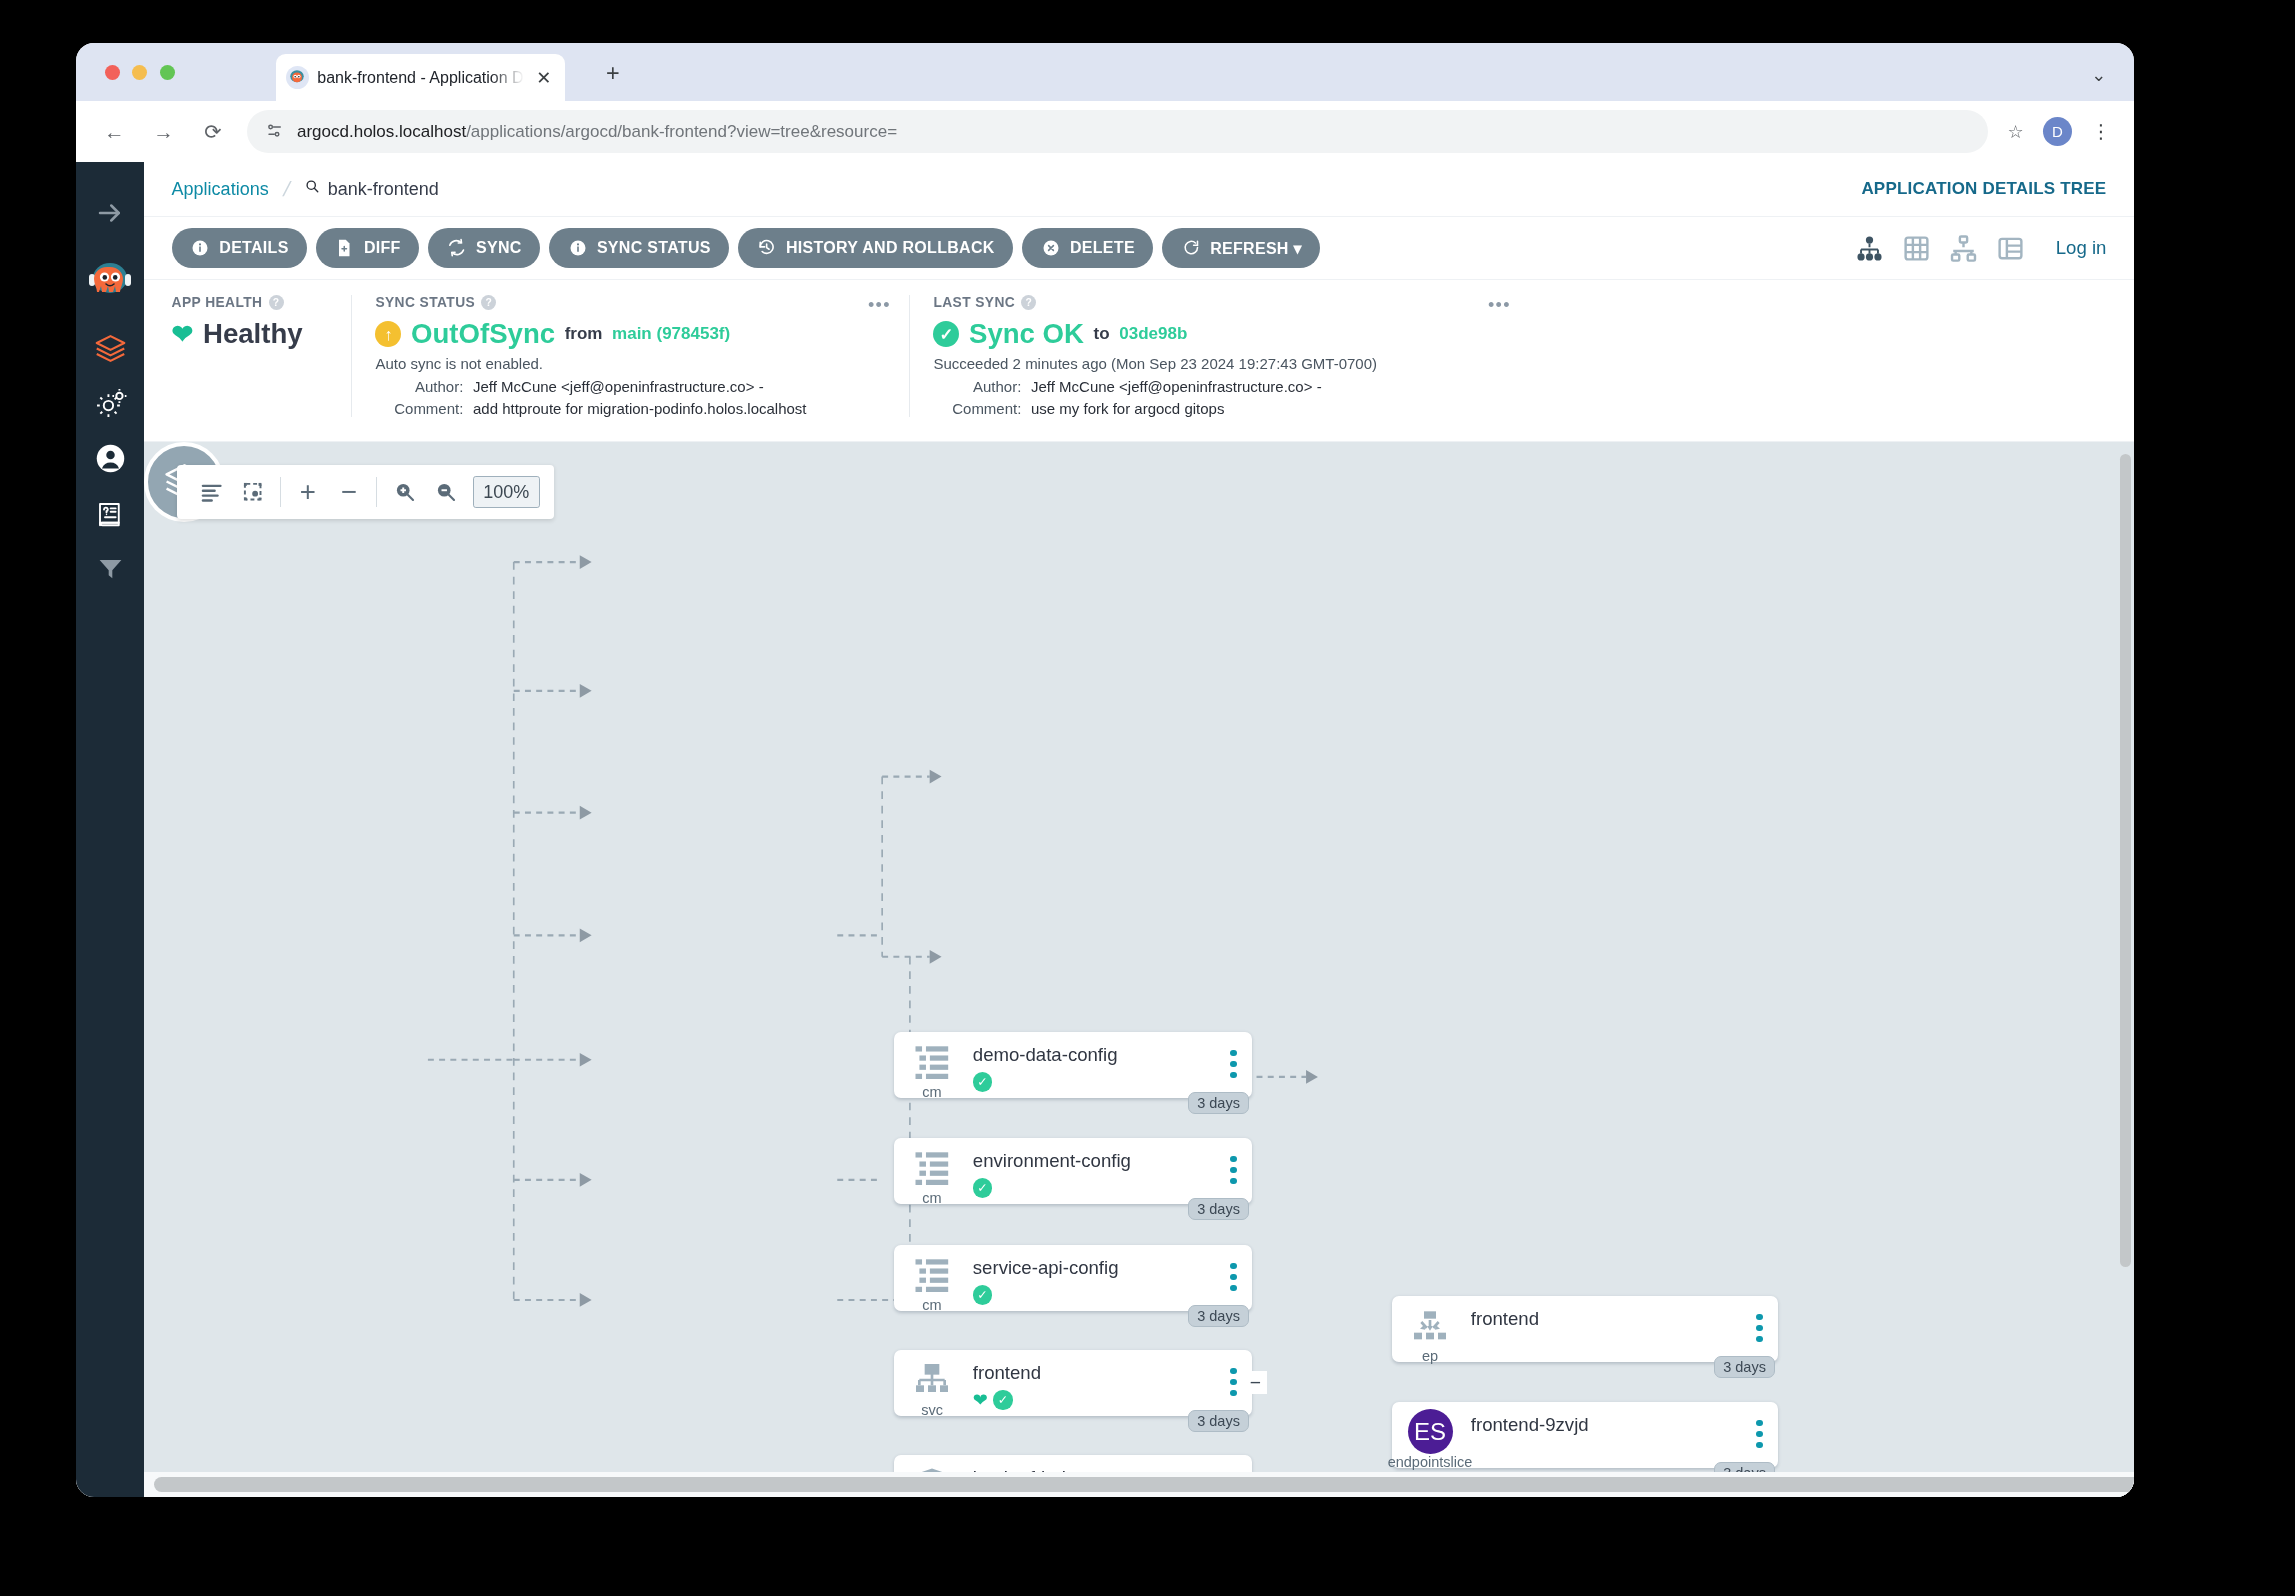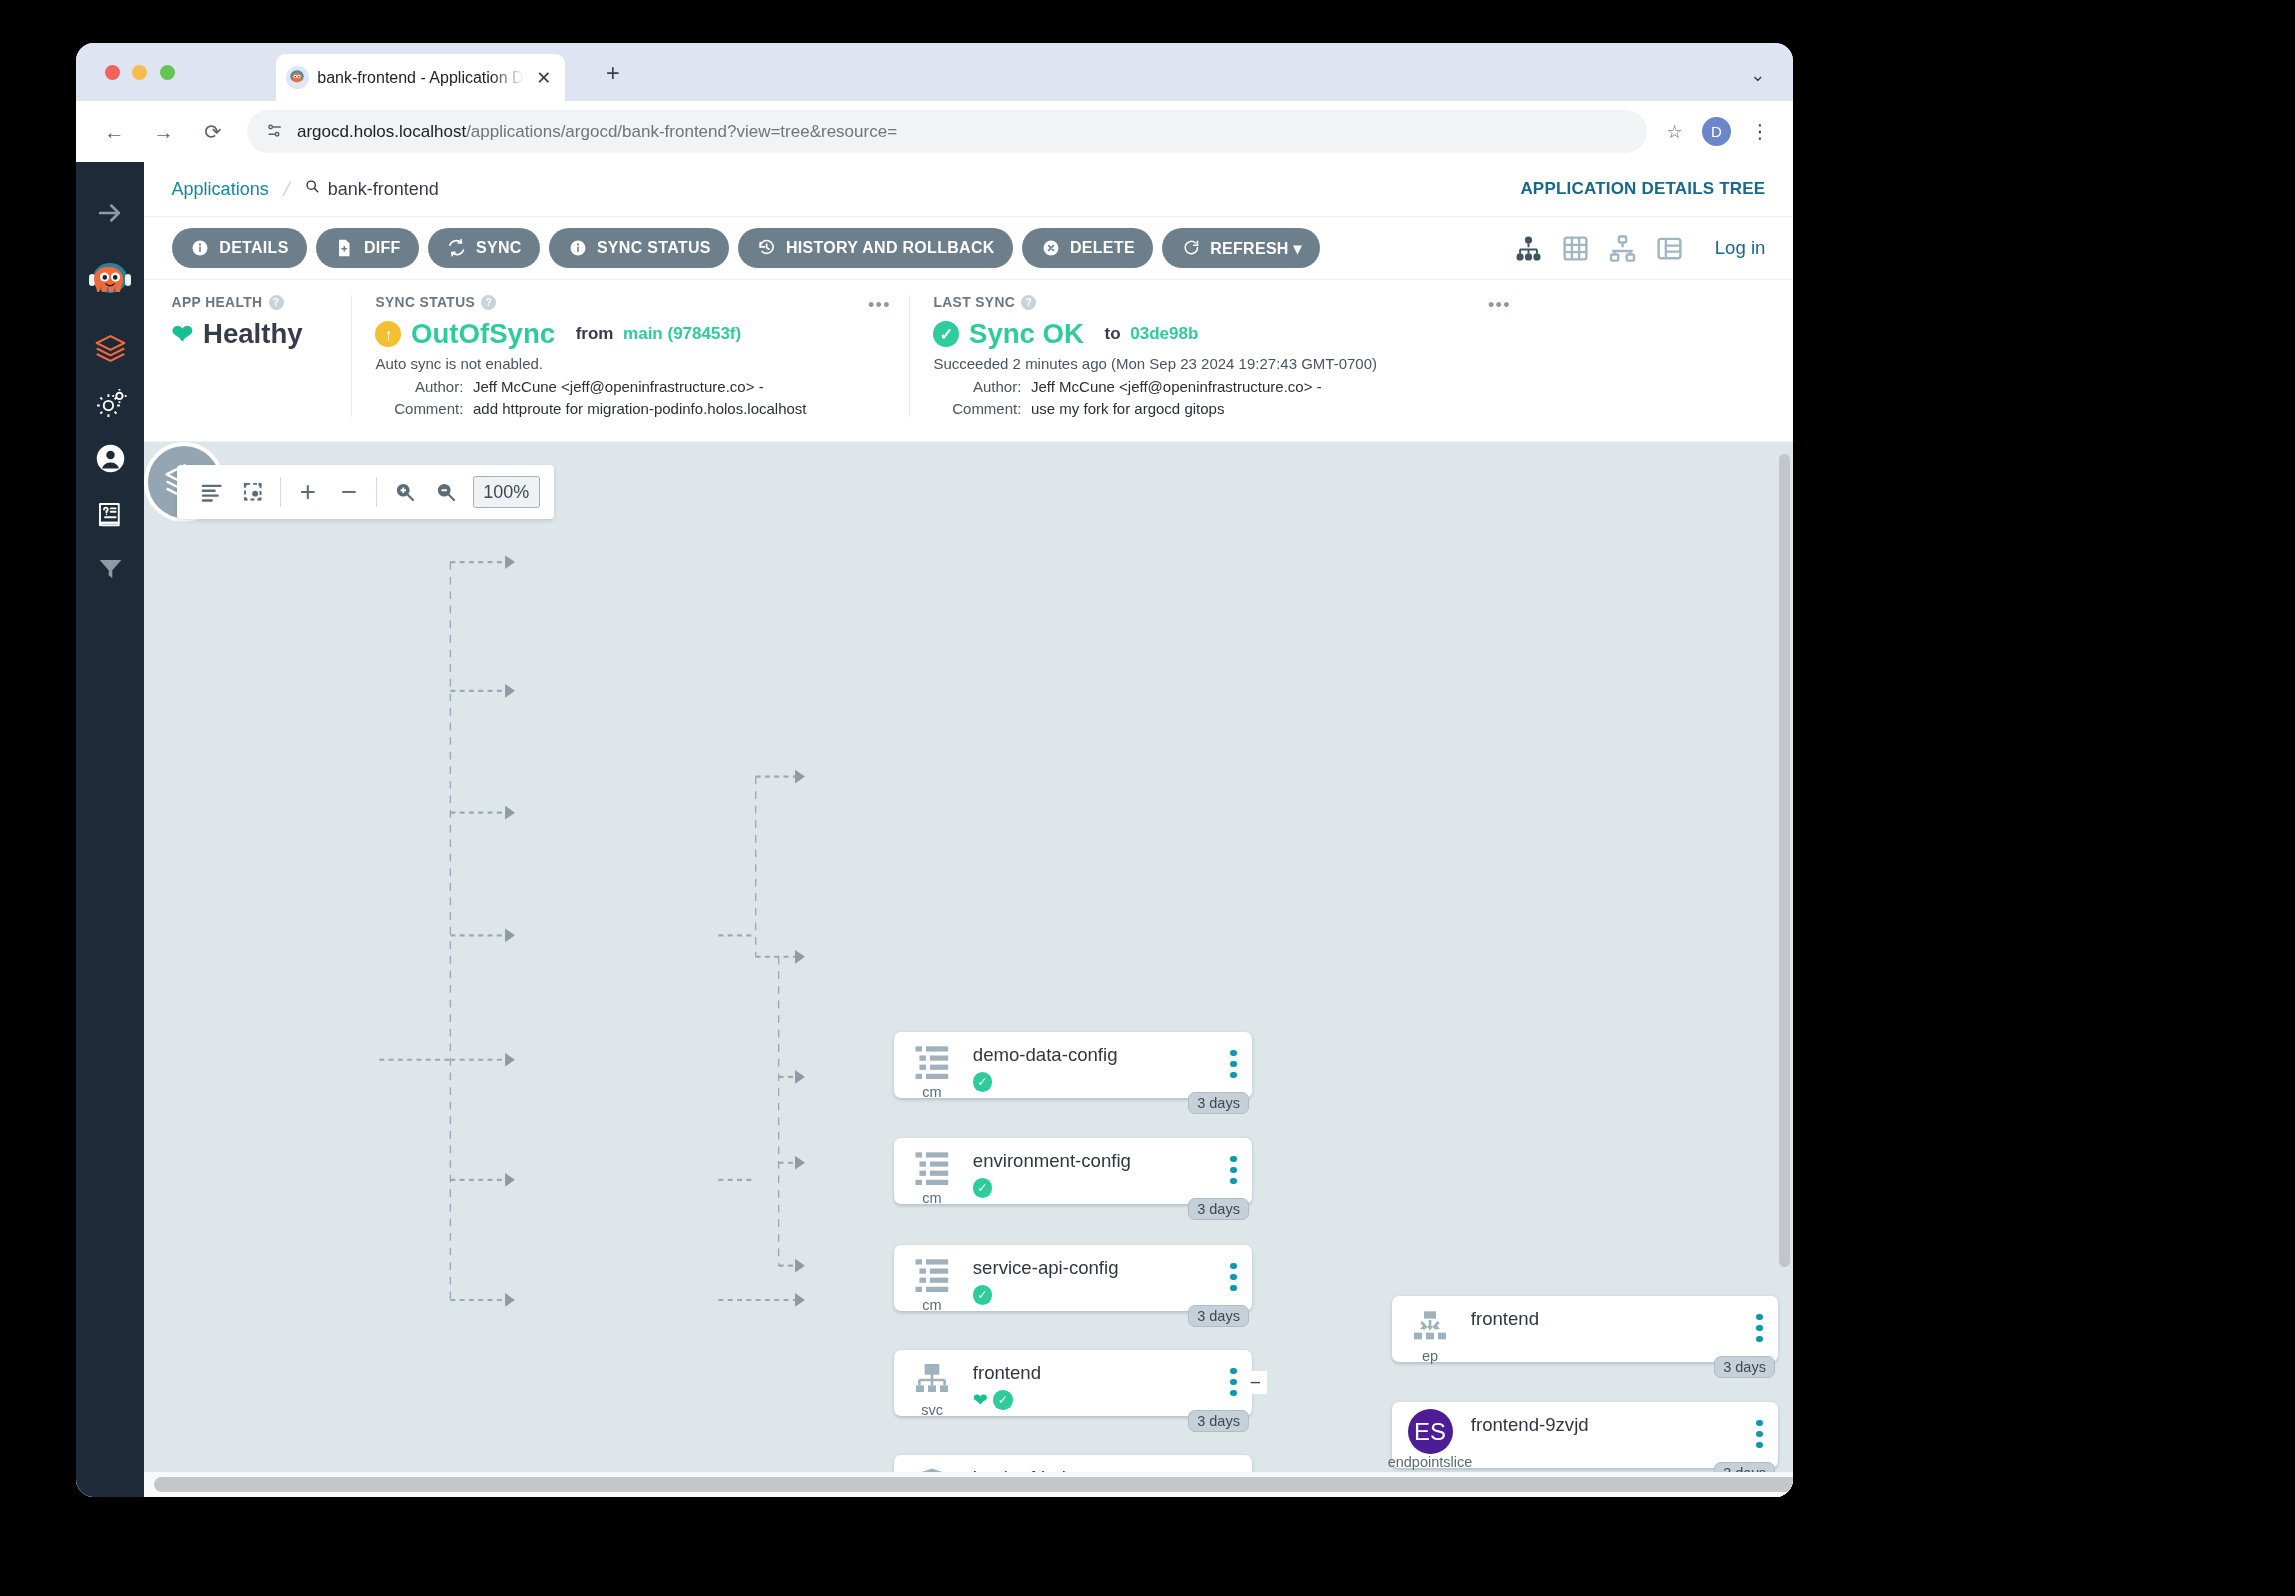--- a/index.html
+++ b/index.html
@@ -2,21 +2,21 @@
 <html style="font-size:11px"><head>
 <meta charset="utf-8">
 <style>
   * { box-sizing: border-box; margin:0; padding:0; }
   html,body { width:2295px; height:1597px; background:#000; font-family:"Liberation Sans", sans-serif; }
 
   .screen { position:relative; width:2295px; height:1597px; background:#000; overflow:hidden; }
 
   
   .window{
-    position:absolute; left:76px; top:43px; width:1717px; height:1454px;
+    position:absolute; left:76px; top:43px; width:2058px; height:1454px;
     background:#fff; border-radius:18px; overflow:hidden;
     box-shadow:0 9.6px 41px rgba(0,0,0,.55);
   }
 
   
   .tabstrip{ position:relative; height:58px; background:#dee4f2; }
   .traffic{ position:absolute; left:29px; top:22px; display:flex; gap:12.4px; }
   .dot{ width:15px; height:15px; border-radius:50%; }
   .dot.r{ background:#f2615a; } .dot.y{ background:#f5bd4f; } .dot.g{ background:#62c554; }
 
@@ -80,21 +80,21 @@
   .scol.health{ width:207px; padding-left:27.6px;}
   .scol.sync{ width:558px; }
   .scol.last{ width:620px; }
   .slabel{ font-size:13.8px; font-weight:700; color:#6b7684; letter-spacing:0.4px; display:flex; align-items:center; gap:6.2px;}
   .qmark{ width:15px;height:15px;border-radius:50%;background:#ccd2d9;color:#fff;font-size:10.3px;display:flex;align-items:center;justify-content:center;font-weight:700;}
   .dots3{ position:absolute; right:18px; top:0; color:#8c99a6; font-size:18px; letter-spacing:1.4px; cursor:pointer;}
   .bigval{ display:flex; align-items:center; gap:9.6px; margin-top:8.3px; font-size:27.6px; font-weight:700; }
   .heart{ color:#18be94; font-size:26px; line-height:1;}
   .healthy-txt{ color:#363c4a; }
   .oos-txt{ color:#2ecc9a; }
-  .from-txt{ font-size:17px; font-weight:700; color:#363c4a; margin-left:11px;}
+  .from-txt{ font-size:17px; font-weight:700; color:#363c4a; margin-left:0;}
   .rev-txt{ font-size:17px; font-weight:700; color:#2ecc9a;}
   .arrowbadge{ width:26px;height:26px;border-radius:50%;background:#f4c030;display:flex;align-items:center;justify-content:center;color:#fff;font-size:16.5px;}
   .okbadge{ width:26px;height:26px;border-radius:50%;background:#2ecc9a;display:flex;align-items:center;justify-content:center;color:#fff;font-size:16.5px;}
   .subline{ margin-top:5px; font-size:15px; color:#4a5560;}
   .kv{ display:flex; gap:9.6px; margin-top:5.5px; font-size:15px;}
   .kv .k{ color:#4a5560; width:88px; text-align:right; flex:0 0 auto;}
   .kv .v{ color:#2a2f38; font-weight:400;}
 
   
   .canvaswrap{ flex:1; position:relative; background:#dfe6ea; overflow:hidden; }

